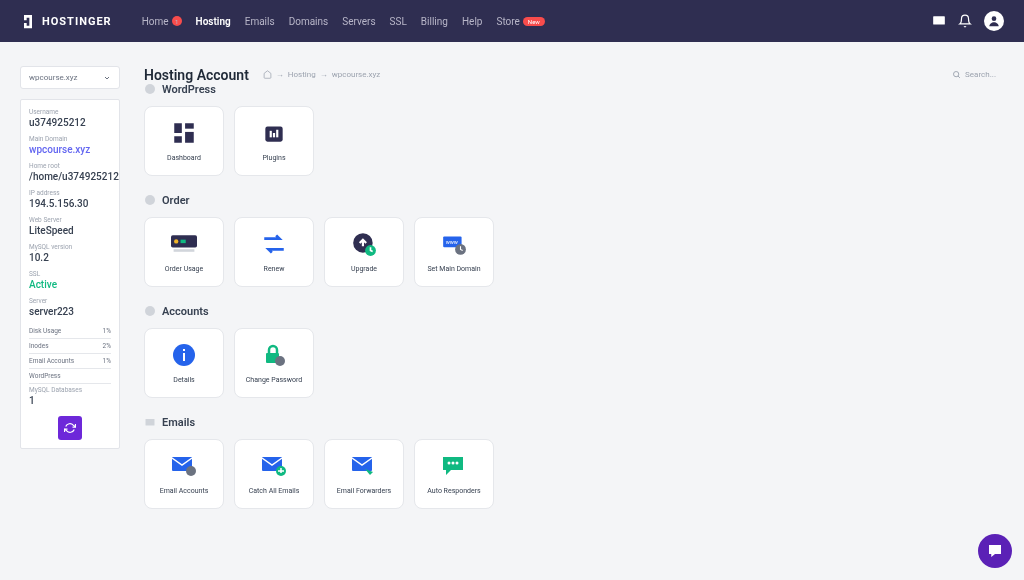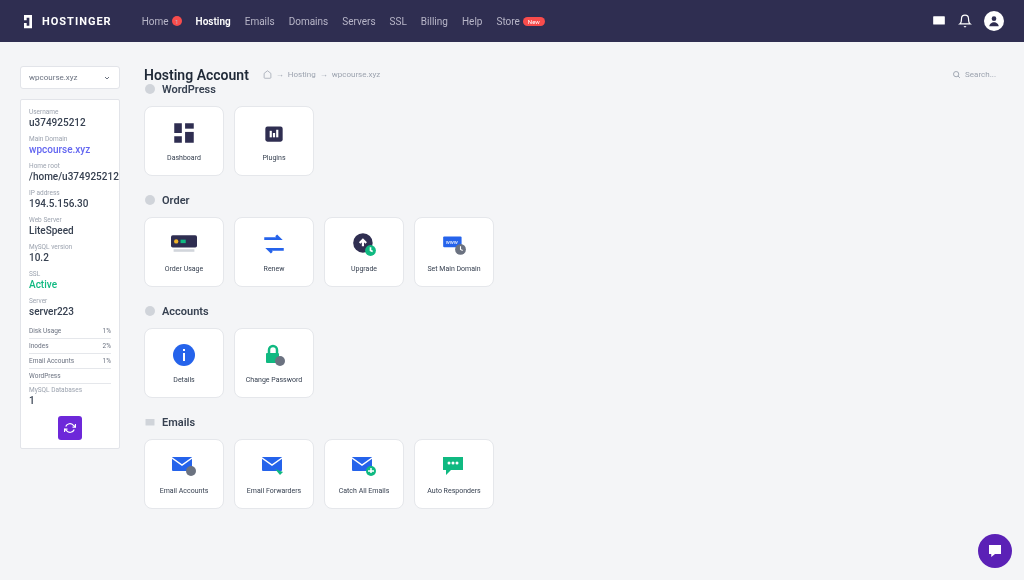--- a/index.html
+++ b/index.html
@@ -308,35 +308,35 @@
                 <circle cx="20" cy="16" r="5" fill="#6b7280"></circle>
               </svg>
             </div>
           <div class="card-label">Email Accounts</div>
         </div>
         <div class="card">
           <div class="card-icon">
               <svg width="26" height="22" viewBox="0 0 26 22">
                 <rect x="1" y="2" width="20" height="14" rx="1" fill="#2563eb"></rect>
                 <path d="M1 3l10 7 10-7" stroke="#fff" stroke-width="1.5" fill="none"></path>
-                <path d="M14 14l8 3-3 3z" fill="#10b981"></path>
-              </svg>
-            </div>
-          <div class="card-label">Email Forwarders</div>
+                <circle cx="20" cy="16" r="5" fill="#10b981"></circle>
+                <path d="M20 13v5M17 16h6" stroke="#fff" stroke-width="1.5"></path>
+              </svg>
+            </div>
+          <div class="card-label">Catch All Emails</div>
         </div>
         <div class="card">
           <div class="card-icon">
               <svg width="26" height="22" viewBox="0 0 26 22">
                 <rect x="1" y="2" width="20" height="14" rx="1" fill="#2563eb"></rect>
                 <path d="M1 3l10 7 10-7" stroke="#fff" stroke-width="1.5" fill="none"></path>
-                <circle cx="20" cy="16" r="5" fill="#10b981"></circle>
-                <path d="M20 13v5M17 16h6" stroke="#fff" stroke-width="1.5"></path>
-              </svg>
-            </div>
-          <div class="card-label">Catch All Emails</div>
+                <path d="M14 14l8 3-3 3z" fill="#10b981"></path>
+              </svg>
+            </div>
+          <div class="card-label">Email Forwarders</div>
         </div>
         <div class="card">
           <div class="card-icon">
               <svg width="26" height="22" viewBox="0 0 26 22">
                 <path d="M2 2h20v13H10l-5 5v-5H2z" fill="#10b981"></path>
                 <circle cx="8" cy="8" r="1.5" fill="#fff"></circle>
                 <circle cx="12" cy="8" r="1.5" fill="#fff"></circle>
                 <circle cx="16" cy="8" r="1.5" fill="#fff"></circle>
               </svg>
             </div>

